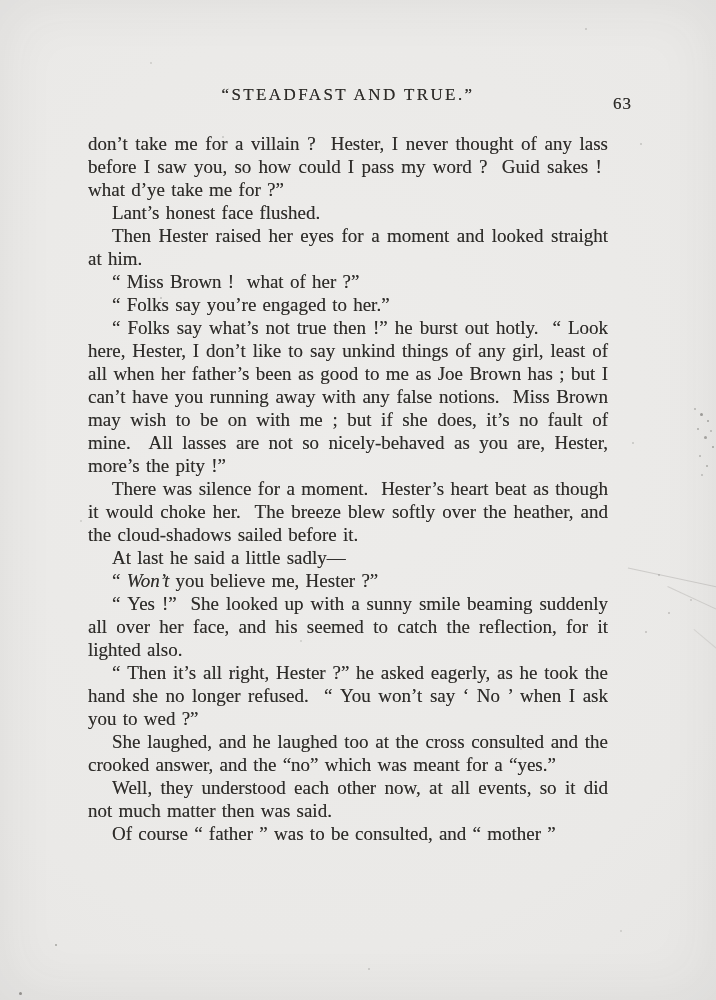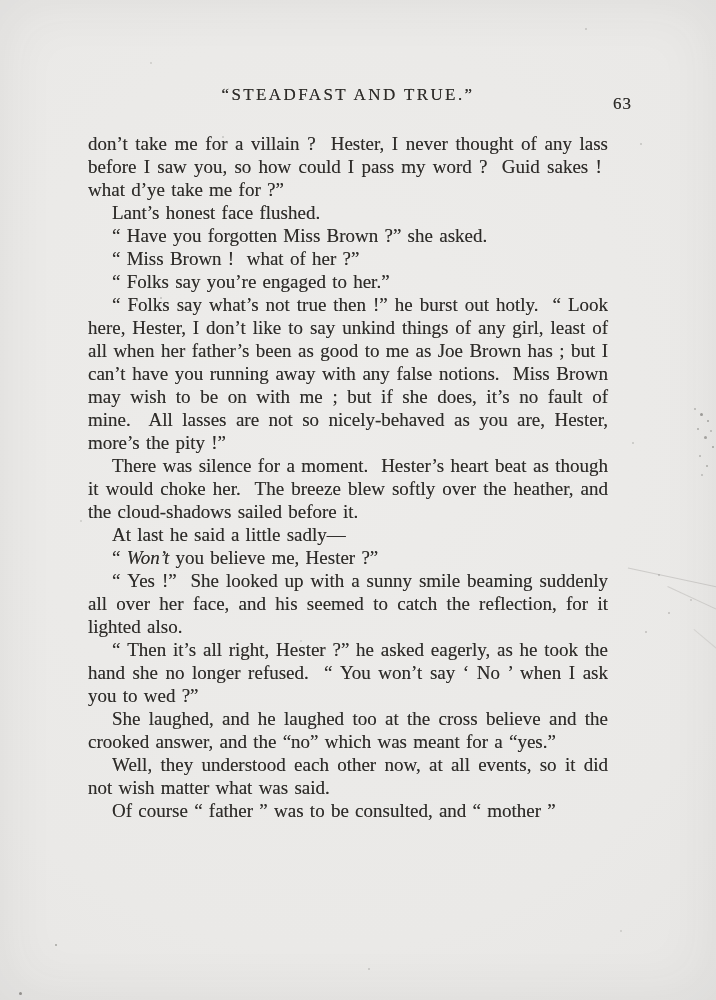--- a/index.html
+++ b/index.html
@@ -54,31 +54,31 @@
 <div class="page">
 
   <div class="header">
     <span class="running-title">“STEADFAST AND TRUE.”</span>
     <span class="page-number">63</span>
   </div>
 
   <div class="body-text">
       <p class="para no-indent"><span>don’t take me for a villain&nbsp;?&nbsp; Hester, I never thought of any lass before I saw you, so how could I pass my word&nbsp;?&nbsp; Guid sakes&nbsp;!&nbsp; what d’ye take me for&nbsp;?”</span></p>
       <p class="para"><span>Lant’s honest face flushed.</span></p>
-      <p class="para"><span>“&nbsp;Have you forgotten Miss Brown&nbsp;?” she asked.</span></p>
+      <p class="para"><span>Then Hester raised her eyes for a moment and looked straight at him.</span></p>
       <p class="para"><span>“&nbsp;Miss Brown&nbsp;!&nbsp; what of her&nbsp;?”</span></p>
       <p class="para"><span>“&nbsp;Folks say you’re engaged to her.”</span></p>
       <p class="para"><span>“&nbsp;Folks say what’s not true then&nbsp;!” he burst out hotly.&nbsp; “&nbsp;Look here, Hester, I don’t like to say unkind things of any girl, least of all when her father’s been as good to me as Joe Brown has&nbsp;; but I can’t have you running away with any false notions.&nbsp; Miss Brown may wish to be on with me&nbsp;; but if she does, it’s no fault of mine.&nbsp; All lasses are not so nicely-behaved as you are, Hester, more’s the pity&nbsp;!”</span></p>
       <p class="para"><span>There was silence for a moment.&nbsp; Hester’s heart beat as though it would choke her.&nbsp; The breeze blew softly over the heather, and the cloud-shadows sailed before it.</span></p>
       <p class="para"><span>At last he said a little sadly—</span></p>
       <p class="para"><span>“&nbsp;</span><span class="italic">Won’t</span><span> you believe me, Hester&nbsp;?”</span></p>
       <p class="para"><span>“&nbsp;Yes&nbsp;!”&nbsp; She looked up with a sunny smile beaming suddenly all over her face, and his seemed to catch the reflection, for it lighted also.</span></p>
       <p class="para"><span>“&nbsp;Then it’s all right, Hester&nbsp;?” he asked eagerly, as he took the hand she no longer refused.&nbsp; “&nbsp;You won’t say ‘&nbsp;No&nbsp;’ when I ask you to wed&nbsp;?”</span></p>
-      <p class="para"><span>She laughed, and he laughed too at the cross believe and the crooked answer, and the “no” which was meant for a “yes.”</span></p>
-      <p class="para"><span>Well, they understood each other now, at all events, so it did not wish matter what was said.</span></p>
+      <p class="para"><span>She laughed, and he laughed too at the cross consulted and the crooked answer, and the “no” which was meant for a “yes.”</span></p>
+      <p class="para"><span>Well, they understood each other now, at all events, so it did not much matter then was said.</span></p>
       <p class="para"><span>Of course “&nbsp;father&nbsp;” was to be consulted, and “&nbsp;mother&nbsp;”</span></p>
     </div>
 
   <div class="artifacts">
       <div class="speckle" style="left: 700px; top: 413px; width: 3px; height: 3px; opacity: 0.5;"></div>
       <div class="speckle" style="left: 707px; top: 420px; width: 2px; height: 2px; opacity: 0.45;"></div>
       <div class="speckle" style="left: 697px; top: 428px; width: 2px; height: 2px; opacity: 0.4;"></div>
       <div class="speckle" style="left: 704px; top: 436px; width: 3px; height: 3px; opacity: 0.45;"></div>
       <div class="speckle" style="left: 712px; top: 446px; width: 2px; height: 2px; opacity: 0.45;"></div>
       <div class="speckle" style="left: 699px; top: 455px; width: 2px; height: 2px; opacity: 0.35;"></div>

